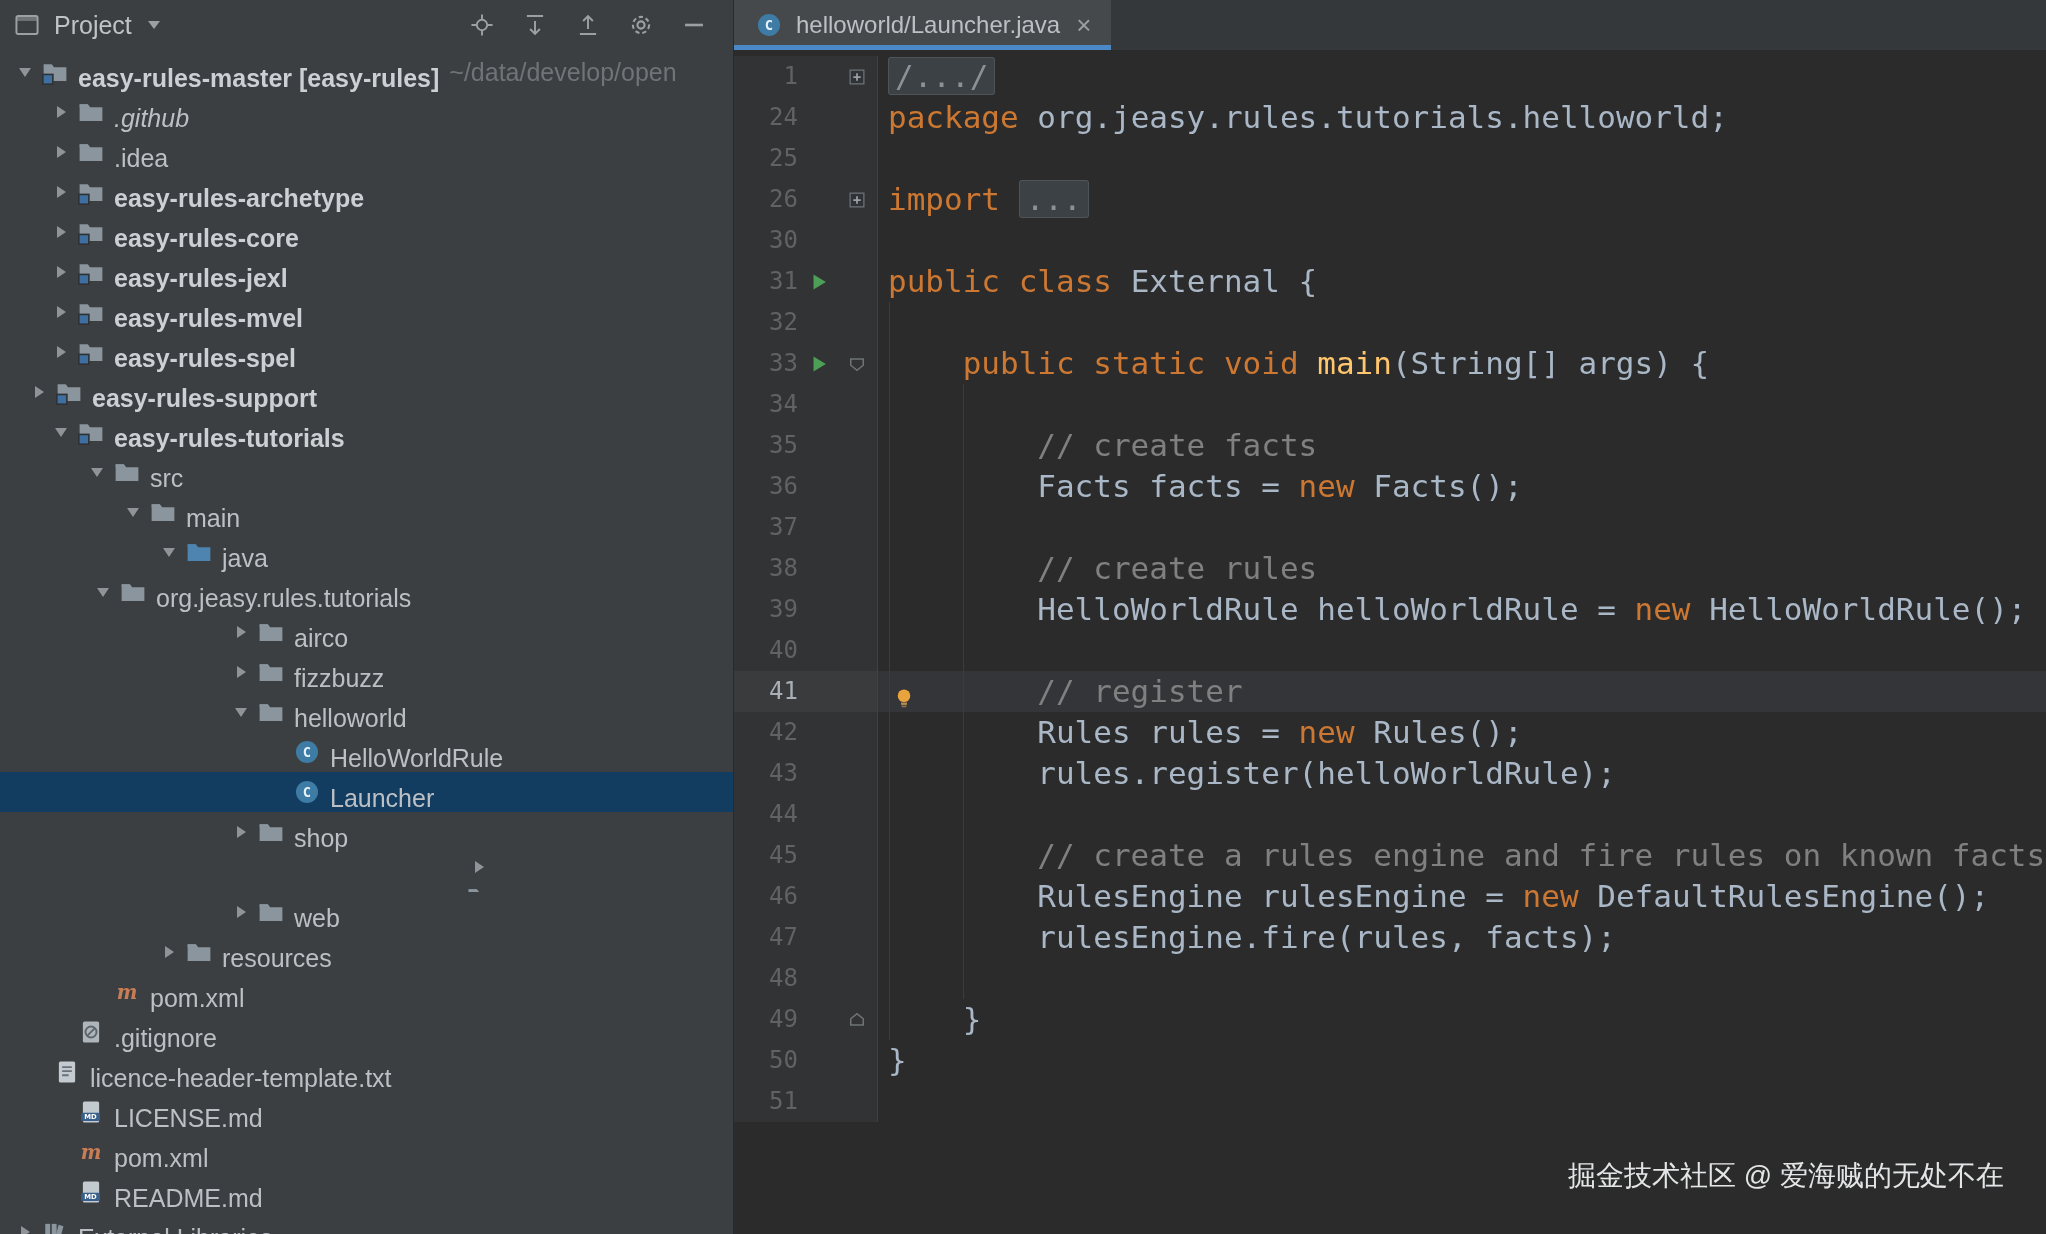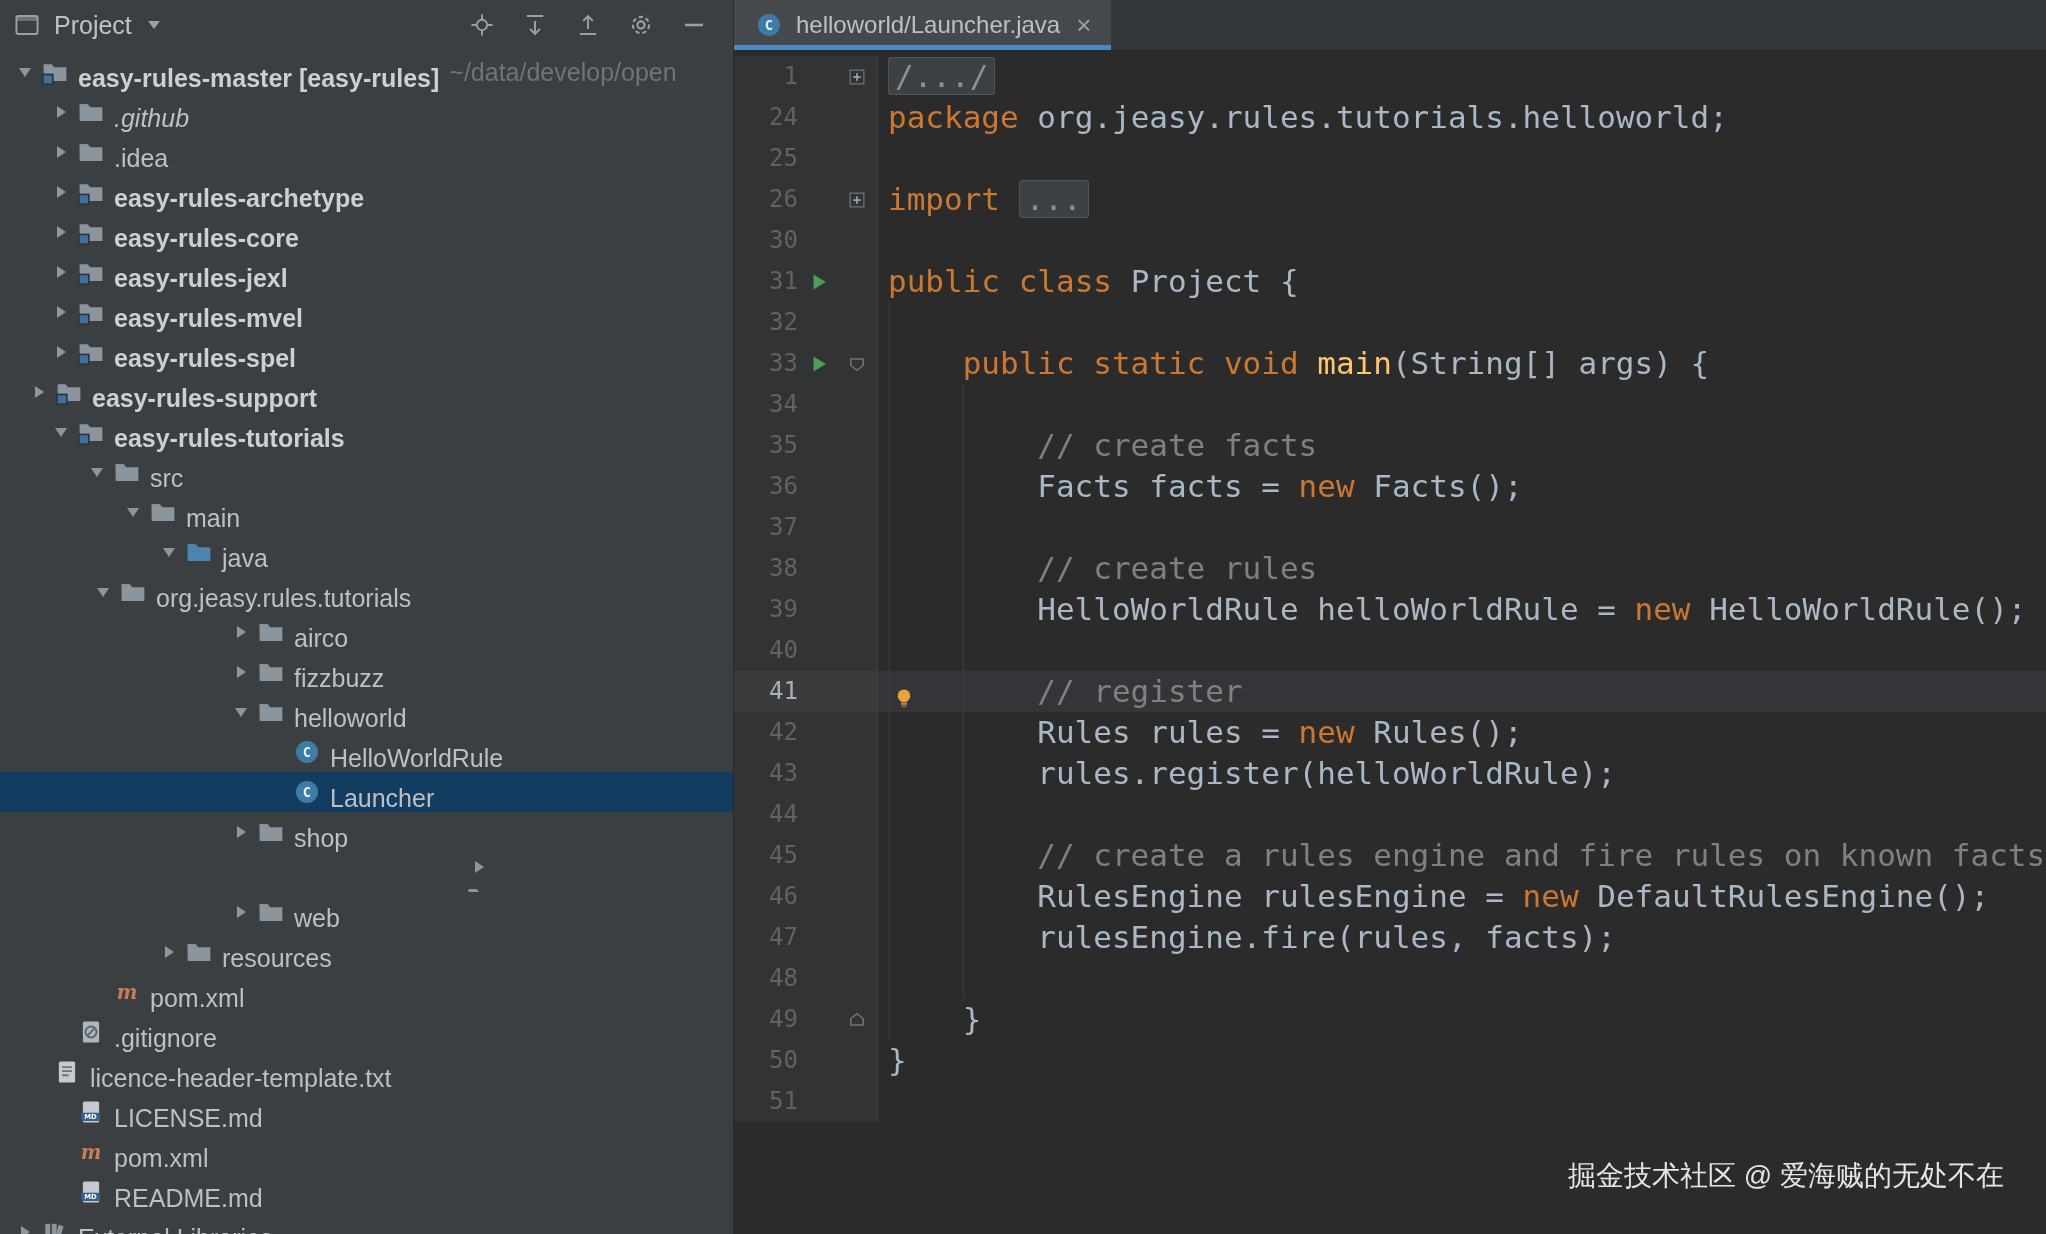--- a/index.html
+++ b/index.html
@@ -486,21 +486,21 @@
         <div class="code-line">
           <div class="gutter">
             <span class="ln">31</span>
             <span class="slot-run">
               <svg width="22" height="22" viewBox="0 0 16 16">
                 <path d="M4 2.5v11l9-5.5z" fill="#4d9e57"></path>
               </svg>
             </span>
             <span class="slot-fold"></span>
           </div>
-          <div class="code-text"><span class="tk-kw">public class </span><span class="tk-plain">Project {</span></div>
+          <div class="code-text"><span class="tk-kw">public class </span><span class="tk-plain">External {</span></div>
         </div>
         <div class="code-line">
           <div class="gutter">
             <span class="ln">32</span>
             <span class="slot-run"></span>
             <span class="slot-fold"></span>
           </div>
           <div class="code-text"></div>
         </div>
         <div class="code-line">

